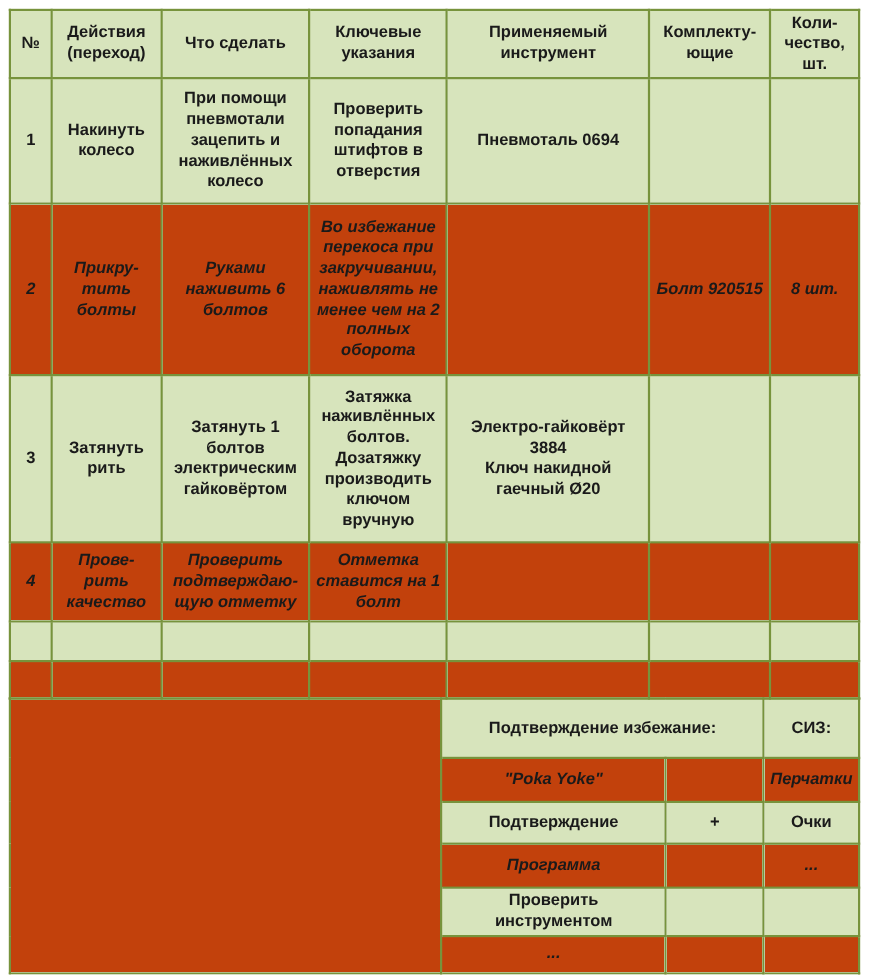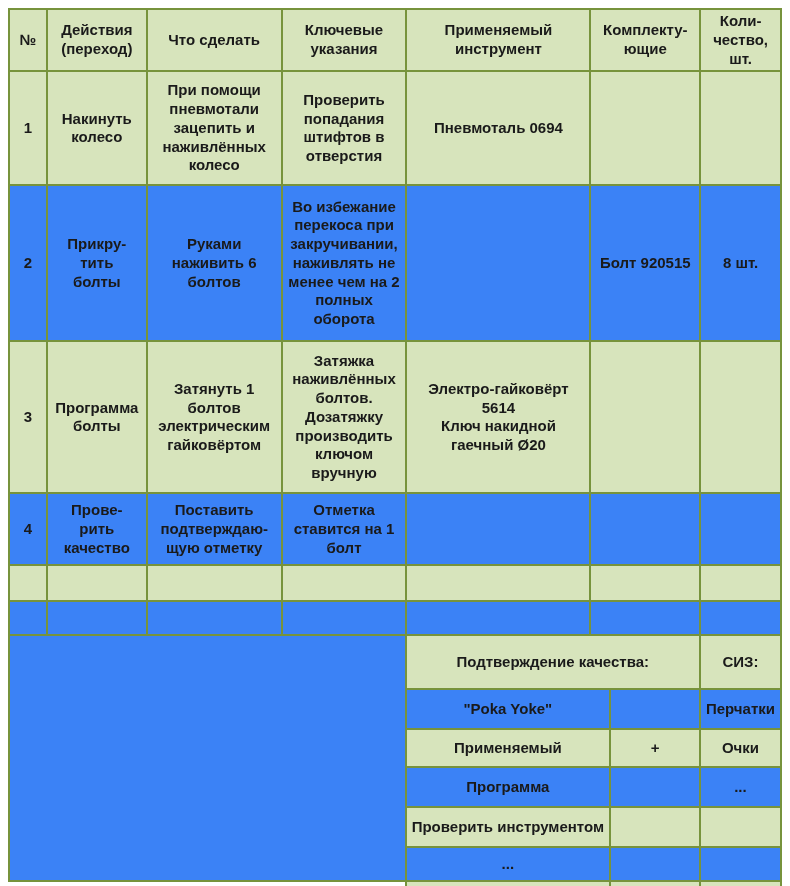--- a/index.html
+++ b/index.html
@@ -12,21 +12,21 @@
     text-align:center;
     vertical-align:middle;
     white-space:pre-line;
     padding:2px 5px;
     font-size:15px;
     line-height:1.25;
     font-weight:bold;
     overflow:hidden;
   }
   .g { background:#d7e4bc; }
-  .w { background:#3b82f6; }
+  .w { background:#c2410c;font-style:italic; }
   .footer-table { margin-top:-2px; }
   .noborder { border:none; background:#ffffff; }
 </style>
 </head>
 <body>
 
 <div class="page">
 
   <table>
     <colgroup>
@@ -66,36 +66,36 @@
 тить
 болты</td>
       <td class="w">Руками наживить 6 болтов</td>
       <td class="w">Во избежание перекоса при закручивании, наживлять не менее чем на 2 полных оборота</td>
       <td class="w"></td>
       <td class="w">Болт 920515</td>
       <td class="w">8 шт.</td>
     </tr>
     <tr style="height:152px">
       <td class="g">3</td>
-      <td class="g">Программа болты</td>
+      <td class="g">Затянуть рить</td>
       <td class="g">Затянуть 1 болтов электрическим гайковёртом</td>
       <td class="g">Затяжка наживлённых болтов. Дозатяжку производить ключом вручную</td>
       <td class="g">Электро-гайковёрт
-5614
+3884
 Ключ накидной
 гаечный Ø20</td>
       <td class="g"></td>
       <td class="g"></td>
     </tr>
     <tr style="height:72px">
       <td class="w">4</td>
       <td class="w">Прове-
 рить
 качество</td>
-      <td class="w">Поставить
+      <td class="w">Проверить
 подтверждаю-
 щую отметку</td>
       <td class="w">Отметка
 ставится на 1
 болт</td>
       <td class="w"></td>
       <td class="w"></td>
       <td class="w"></td>
     </tr>
     <tr style="height:36px">
@@ -122,30 +122,30 @@
   <table class="footer-table">
     <colgroup>
       <col style="width:398px">
         <col style="width:205px">
         <col style="width:90px">
         <col style="width:81px">
     </colgroup>
     <tbody>
         <tr style="height:54px">
       <td class="w" rowspan="6"></td>
-      <td class="g" colspan="2">Подтверждение качества:</td>
+      <td class="g" colspan="2">Подтверждение избежание:</td>
       <td class="g">СИЗ:</td>
     </tr>
     <tr style="height:40px">
       <td class="w">"Poka Yoke"</td>
       <td class="w"></td>
       <td class="w">Перчатки</td>
     </tr>
     <tr style="height:38px">
-      <td class="g">Применяемый</td>
+      <td class="g">Подтверждение</td>
       <td class="g">+</td>
       <td class="g">Очки</td>
     </tr>
     <tr style="height:40px">
       <td class="w">Программа</td>
       <td class="w"></td>
       <td class="w">...</td>
     </tr>
     <tr style="height:40px">
       <td class="g">Проверить инструментом</td>

